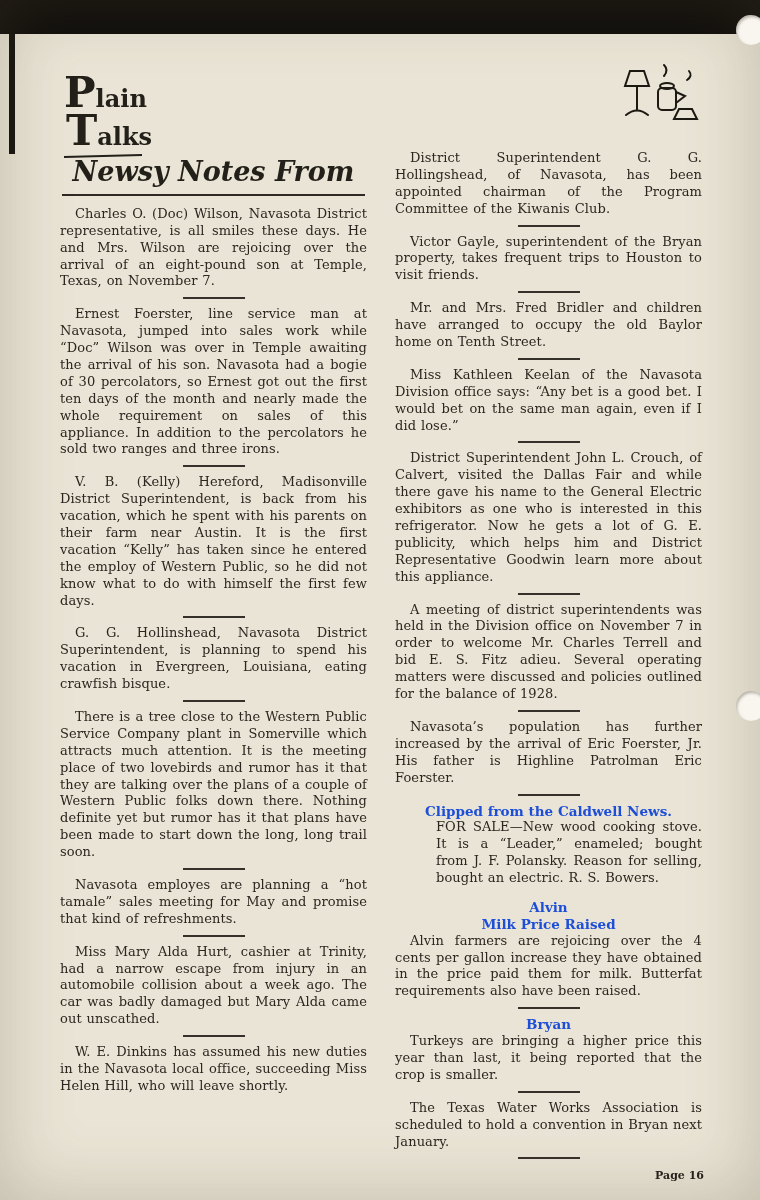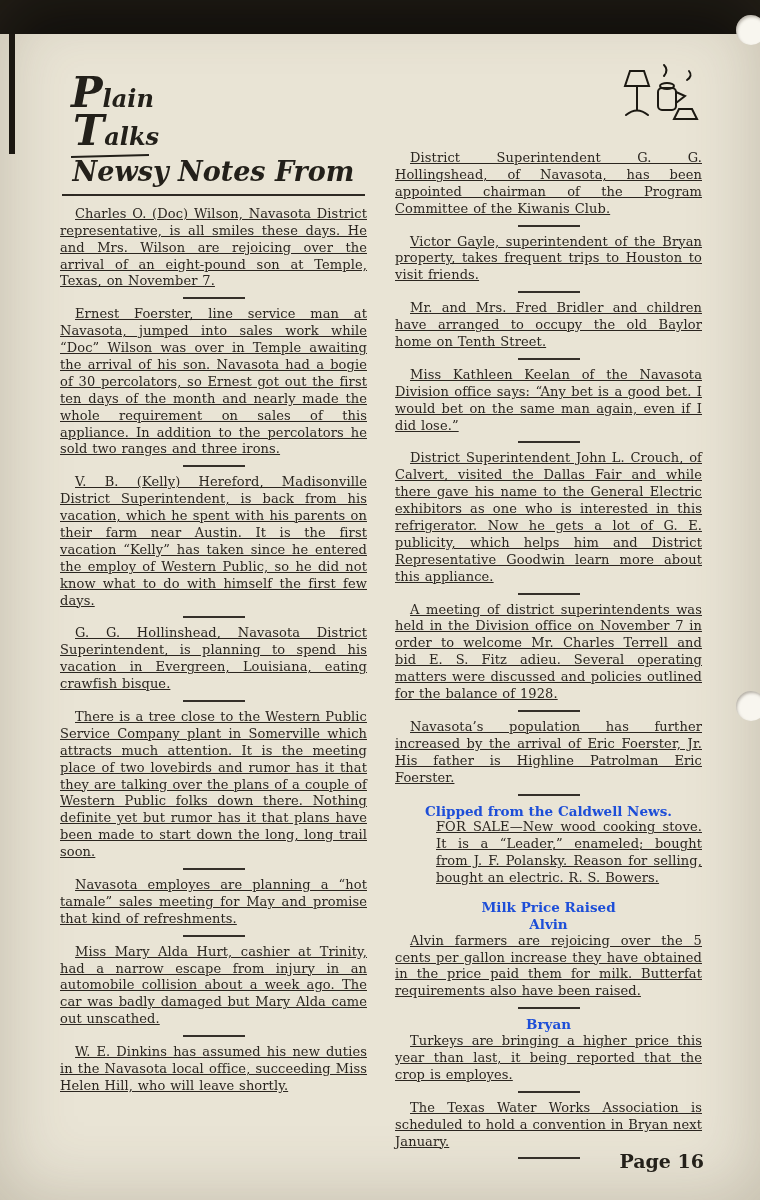--- a/index.html
+++ b/index.html
@@ -28,24 +28,23 @@
     position:absolute; width:30px; height:30px; border-radius:50%;
     background:#f8f6ef; right:-6px; z-index:6;
     box-shadow: inset 1px 2px 3px rgba(60,50,35,0.35);
   }
   .hole-top { top:15px; }
   .hole-mid { top:691px; }
 
   
   .masthead {
     position:absolute; top:72px; left:64px;
-    font-style:italic; font-weight:bold;
+    font-weight:bold;
     font-size:24px; line-height:1.0;
     color:#23201a;
-    margin-left:7px;
   }
   .mast-line::first-letter { font-size:175%; }
   .mast-line2 { margin-left:2px; margin-top:-4px; }
   .mast-underline { width:78px; border-top:2px solid #23201a; margin-top:3px; transform:rotate(-1.5deg); }
 
   
   .illustration { position:absolute; top:62px; right:60px; }
 
   
   .content {
@@ -59,38 +58,38 @@
     font-size:27px; line-height:1.18;
     text-align:center; margin:6px 0 4px;
     color:#23201a;
   }
   .title-line { display:block; }
   .title-rule { border-top:2px solid #2e2923; margin:6px 2px 10px; }
 
   .para {
     font-size:13px; line-height:1.3;
     text-align:justify; text-indent:15px;
-    letter-spacing:0.1px; word-spacing:0.6px;text-decoration:underline;
+    letter-spacing:0.1px; word-spacing:0.6px;
   }
   .para.no-indent { text-indent:0;margin-left:41px; }
 
   .sep {
     width:62px; border-top:2px solid #35302a;
     margin:7px auto;
   }
   .gap { height:12px; }
 
   .block-heading {
     font-size:13.5px; font-weight:bold; text-align:center;
     line-height:1.25; color:#1d4ed8;
   }
 
   .page-footer {
-    position:absolute; bottom:28px; right:56px;
-    font-weight:bold; font-size:19px; color:#23201a; z-index:2;
+    position:absolute; bottom:18px; right:56px;
+    font-weight:bold; font-size:11px; color:#23201a; z-index:2;
   }
 </style>
 </head>
 <body>
 
 <div class="top-bar"></div>
 <div class="left-edge"></div>
 <div class="hole hole-top"></div>
 <div class="hole hole-mid"></div>
 
@@ -152,27 +151,27 @@
     <div class="sep"></div>
     <p class="para">A meeting of district superintendents was held in the Division office on November 7 in order to welcome Mr. Charles Terrell and bid E. S. Fitz adieu. Several operating matters were discussed and policies outlined for the balance of 1928.</p>
     <div class="sep"></div>
     <p class="para">Navasota’s population has further increased by the arrival of Eric Foerster, Jr. His father is Highline Patrolman Eric Foerster.</p>
     <div class="sep"></div>
 
     <div class="block-heading">Clipped from the Caldwell News.</div>
     <p class="para no-indent">FOR SALE—New wood cooking stove. It is a “Leader,” enameled; bought from J. F. Polansky. Reason for selling, bought an electric. R. S. Bowers.</p>
 
     <div class="gap"></div>
+    <div class="block-heading">Alvin</div>
     <div class="block-heading">Milk Price Raised</div>
-    <div class="block-heading">Alvin</div>
-    <p class="para">Alvin farmers are rejoicing over the 5 cents per gallon increase they have obtained in the price paid them for milk. Butterfat requirements also have been raised.</p>
+    <p class="para">Alvin farmers are rejoicing over the 4 cents per gallon increase they have obtained in the price paid them for milk. Butterfat requirements also have been raised.</p>
     <div class="sep"></div>
 
     <div class="block-heading">Bryan</div>
-    <p class="para">Turkeys are bringing a higher price this year than last, it being reported that the crop is employes.</p>
+    <p class="para">Turkeys are bringing a higher price this year than last, it being reported that the crop is smaller.</p>
     <div class="sep"></div>
 
     <p class="para">The Texas Water Works Association is scheduled to hold a convention in Bryan next January.</p>
     <div class="sep"></div>
   </section>
 
 </div>
 
 <div class="page-footer">Page 16</div>
 

